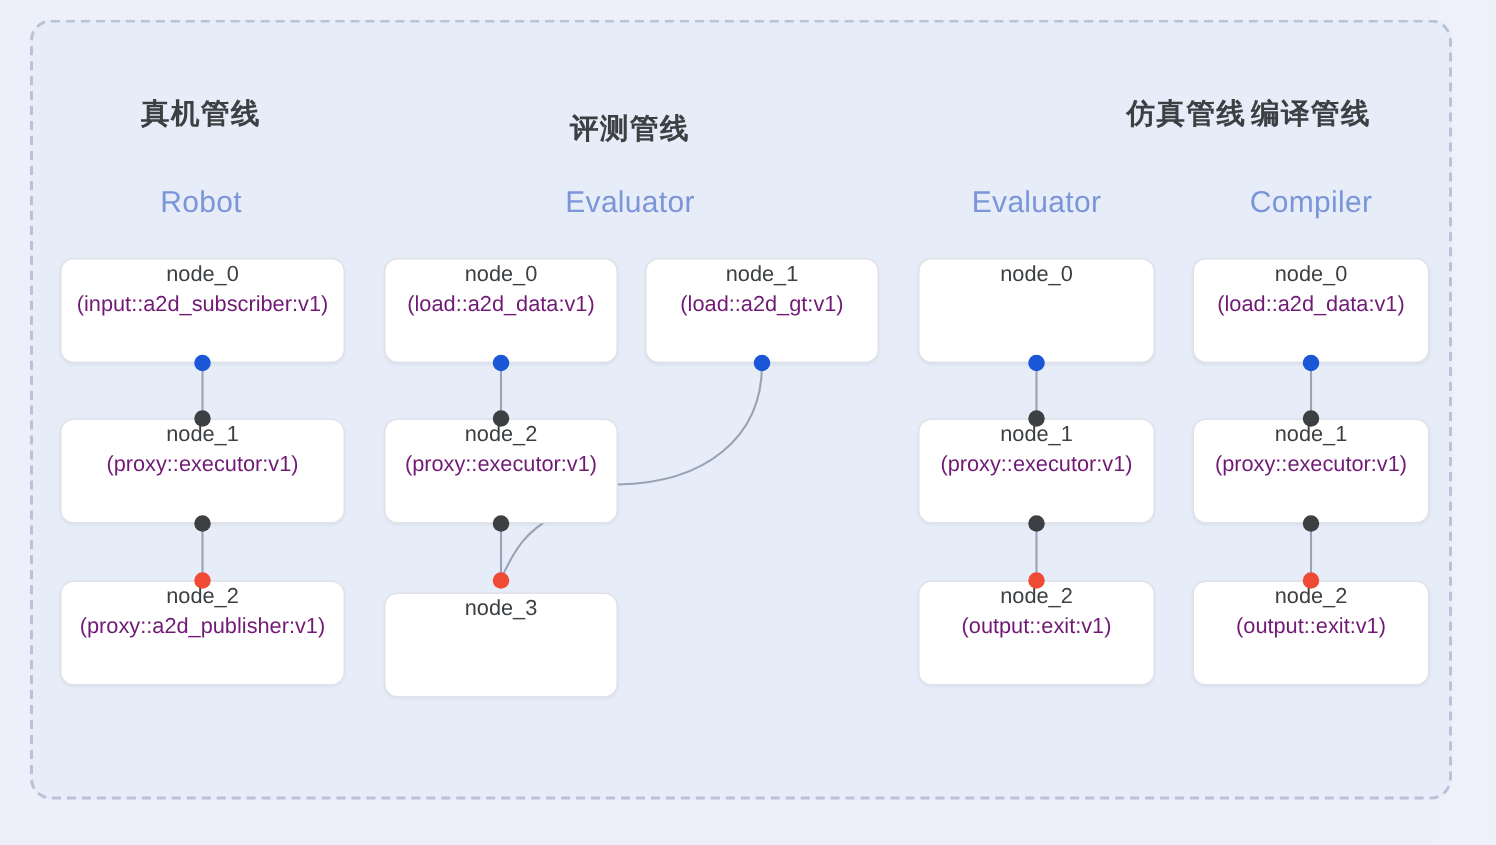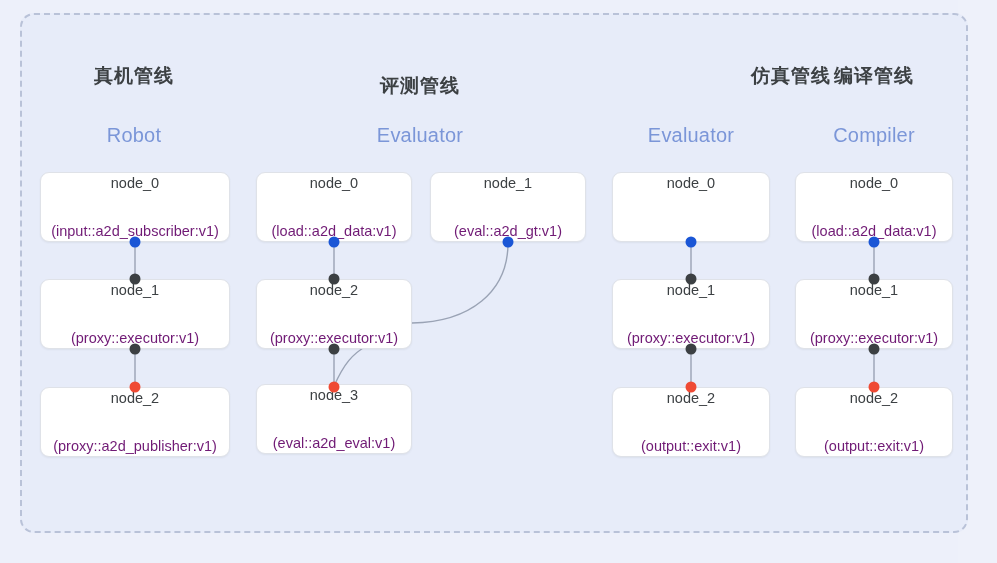--- a/index.html
+++ b/index.html
@@ -66,21 +66,21 @@
   .node-card {
     position: absolute;
     box-sizing: border-box;
     background: #ffffff;
     border: 1px solid #dfe2e8;
     border-radius: 9px;
     box-shadow: 0 1px 2px rgba(60,64,67,0.07);
     display: flex;
     flex-direction: column;
     align-items: center;
-    justify-content: space-between;
+    justify-content: flex-start;
   }
 
   .node-name {
     font-size: 14.5px;
     color: #3c4043;
     line-height: 20px;
   }
   .node-type {
     font-size: 14.5px;
     color: #701a75;
@@ -143,28 +143,27 @@
         <div class="node-name">node_0</div>
         <div class="node-type">(load::a2d_data:v1)</div>
       </div>
       <div class="port port-in-blue" style="left: 334px; top: 242px;"></div>
       <div class="node-card" style="left: 256px; top: 279px; width: 156px; height: 70px;">
         <div class="node-name">node_2</div>
         <div class="node-type">(proxy::executor:v1)</div>
       </div>
       <div class="port port-black" style="left: 334px; top: 279px;"></div>
       <div class="port port-black" style="left: 334px; top: 349px;"></div>
-      <div class="node-card" style="left: 256px; top: 384px; width: 156px; height: 70px;">
+      <div class="node-card" style="left: 256px; top: 395px; width: 156px; height: 70px;">
         <div class="node-name">node_3</div>
-        <div class="node-type">(eval::a2d_eval:v1)</div>
       </div>
       <div class="port port-red" style="left: 334px; top: 387px;"></div>
       <div class="node-card" style="left: 430px; top: 172px; width: 156px; height: 70px;">
         <div class="node-name">node_1</div>
-        <div class="node-type">(eval::a2d_gt:v1)</div>
+        <div class="node-type">(load::a2d_gt:v1)</div>
       </div>
       <div class="port port-in-blue" style="left: 508px; top: 242px;"></div>
       <div class="col-title" style="left: 551px; top: 63px; width: 280px; text-align: right;">仿真管线</div>
       <div class="col-sub" style="left: 551px; top: 124px; width: 280px;">Evaluator</div>
       <div class="node-card" style="left: 612px; top: 172px; width: 158px; height: 70px;">
         <div class="node-name">node_0</div>
       </div>
       <div class="port port-in-blue" style="left: 691px; top: 242px;"></div>
       <div class="node-card" style="left: 612px; top: 279px; width: 158px; height: 70px;">
         <div class="node-name">node_1</div>

